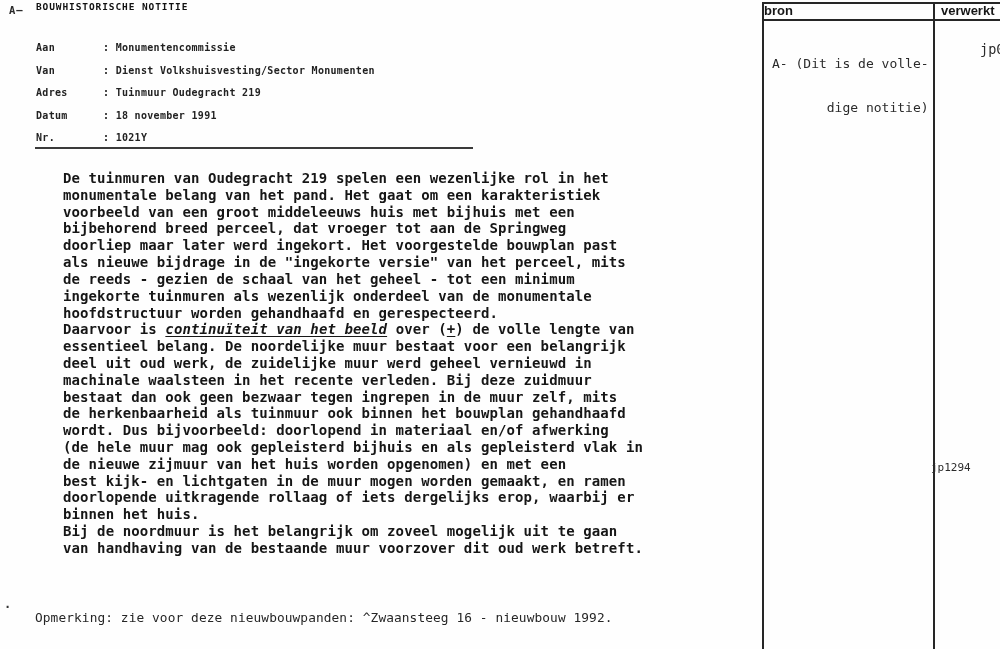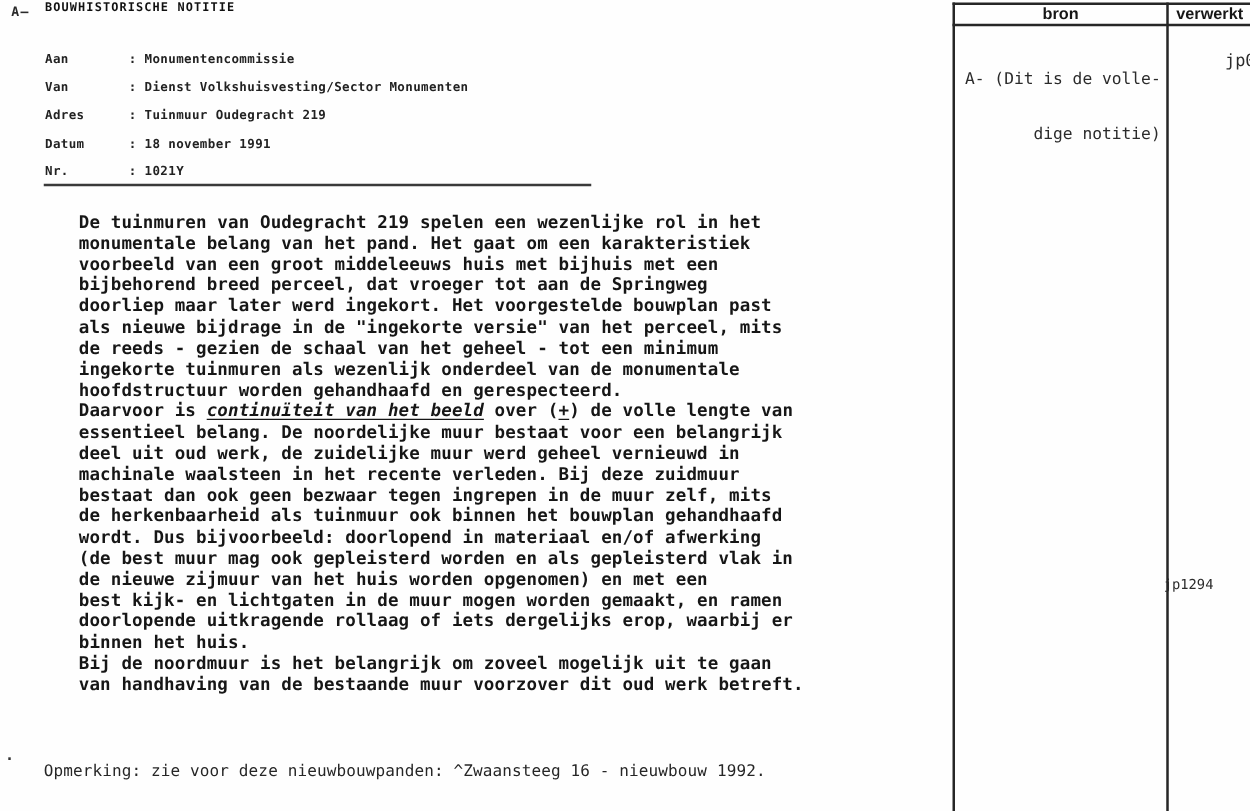--- a/index.html
+++ b/index.html
@@ -62,21 +62,21 @@
   .tbl-line { position: absolute; background: #262626; }
   .tbl-left   { left: 762px; top: 2px; width: 2px; height: 647px; }
   .tbl-mid    { left: 933px; top: 2px; width: 2px; height: 647px; }
   .tbl-top    { left: 762px; top: 2px; width: 238px; height: 2px; }
   .tbl-hsep   { left: 762px; top: 19px; width: 238px; height: 2px; }
 
   .tbl-header {
     font-family: "Liberation Sans", sans-serif;
     font-size: 13px; font-weight: 700; color: #161616;
   }
-  .th-bron  { left: 764px; top: 3px; width: 169px; text-align: center; }
+  .th-bron  { left: 764px; top: 3px; width: 169px; }
   .th-verw  { left: 941px; top: 3px; }
 
   .tbl-cell-mono { font-size: 13px; font-weight: 400; color: #2b2b2b; line-height: 14.5px; }
   .cell-bron { left: 772px; top: 28px; text-align: right; }
   .cell-jp1  { left: 972px; top: 42px; font-size: 13.5px; margin-left: 8px; }
   .cell-jp2  { left: 931px; top: 461px; font-size: 11px; }
 </style>
 </head>
 <body>
 
@@ -116,21 +116,21 @@
     <div class="body-line">de reeds - gezien de schaal van het geheel - tot een minimum</div>
     <div class="body-line">ingekorte tuinmuren als wezenlijk onderdeel van de monumentale</div>
     <div class="body-line">hoofdstructuur worden gehandhaafd en gerespecteerd.</div>
     <div class="body-line"><span>Daarvoor is </span><span class="u">continuïteit van het beeld</span><span> over (</span><span class="u">+</span><span>) de volle lengte van</span></div>
     <div class="body-line">essentieel belang. De noordelijke muur bestaat voor een belangrijk</div>
     <div class="body-line">deel uit oud werk, de zuidelijke muur werd geheel vernieuwd in</div>
     <div class="body-line">machinale waalsteen in het recente verleden. Bij deze zuidmuur</div>
     <div class="body-line">bestaat dan ook geen bezwaar tegen ingrepen in de muur zelf, mits</div>
     <div class="body-line">de herkenbaarheid als tuinmuur ook binnen het bouwplan gehandhaafd</div>
     <div class="body-line">wordt. Dus bijvoorbeeld: doorlopend in materiaal en/of afwerking</div>
-    <div class="body-line">(de best muur mag ook gepleisterd worden en als gepleisterd vlak in</div>
+    <div class="body-line">(de hele muur mag ook gepleisterd bijhuis en als gepleisterd vlak in</div>
     <div class="body-line">de nieuwe zijmuur van het huis worden opgenomen) en met een</div>
     <div class="body-line">best kijk- en lichtgaten in de muur mogen worden gemaakt, en ramen</div>
     <div class="body-line">doorlopende uitkragende rollaag of iets dergelijks erop, waarbij er</div>
     <div class="body-line">binnen het huis.</div>
     <div class="body-line">Bij de noordmuur is het belangrijk om zoveel mogelijk uit te gaan</div>
     <div class="body-line">van handhaving van de bestaande muur voorzover dit oud werk betreft.</div>
   </div>
 
 <span class="abs note">Opmerking: zie voor deze nieuwbouwpanden: ^Zwaansteeg 16 - nieuwbouw 1992.</span>
 <span class="abs stray-dot">.</span>

